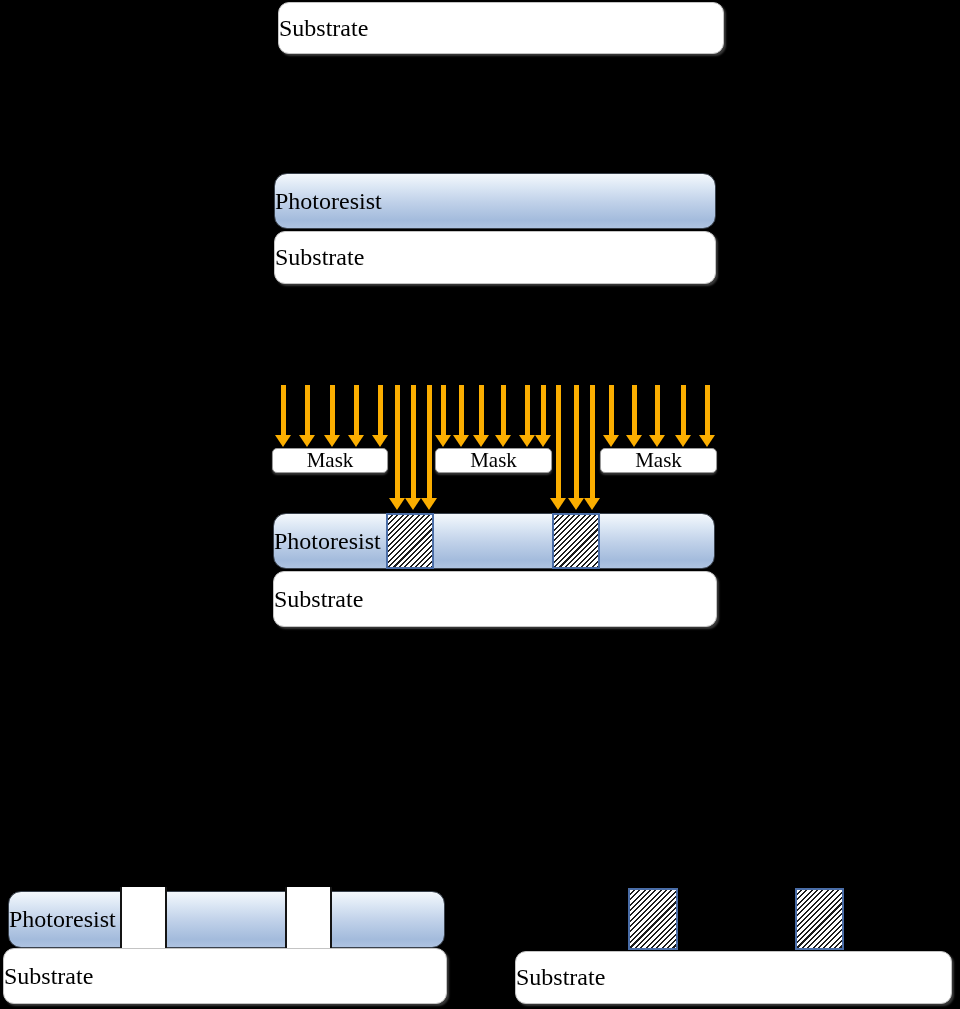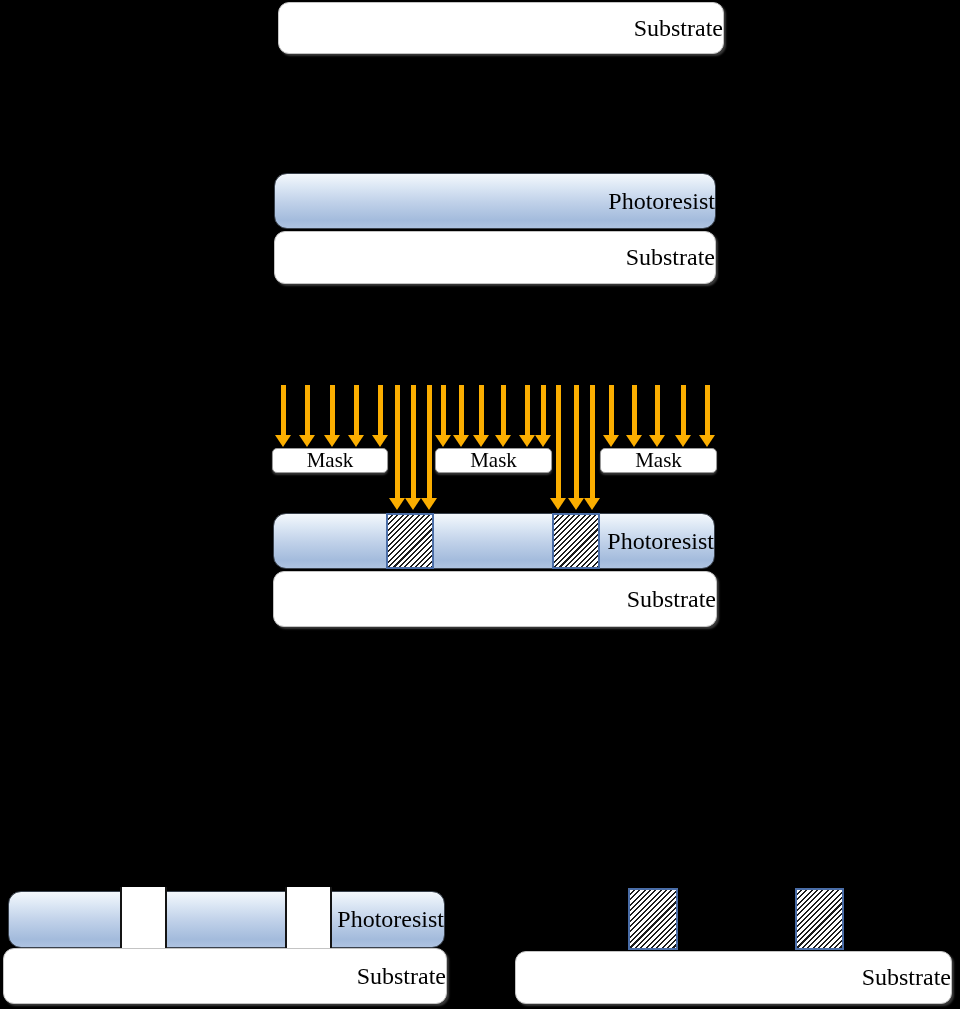--- a/index.html
+++ b/index.html
@@ -2,21 +2,21 @@
 <html><head>
 <meta charset="utf-8">
 <style>
   html,body{margin:0;padding:0;background:#000;}
   .canvas{
     position:relative;width:960px;height:1009px;background:#000;
     font-family:"Liberation Serif", "DejaVu Serif", serif;
     overflow:hidden;
   }
   .box{
-    position:absolute;display:flex;align-items:center;justify-content:flex-end;
+    position:absolute;display:flex;align-items:center;justify-content:flex-start;
     box-sizing:border-box;color:#000;
   }
   .substrate{
     background:#ffffff;
     border:1px solid #c4c4c4;
     border-radius:11px;
     box-shadow:2px 2px 2px rgba(125,125,125,0.45);
     font-size:24px;
   }
   .resist{

